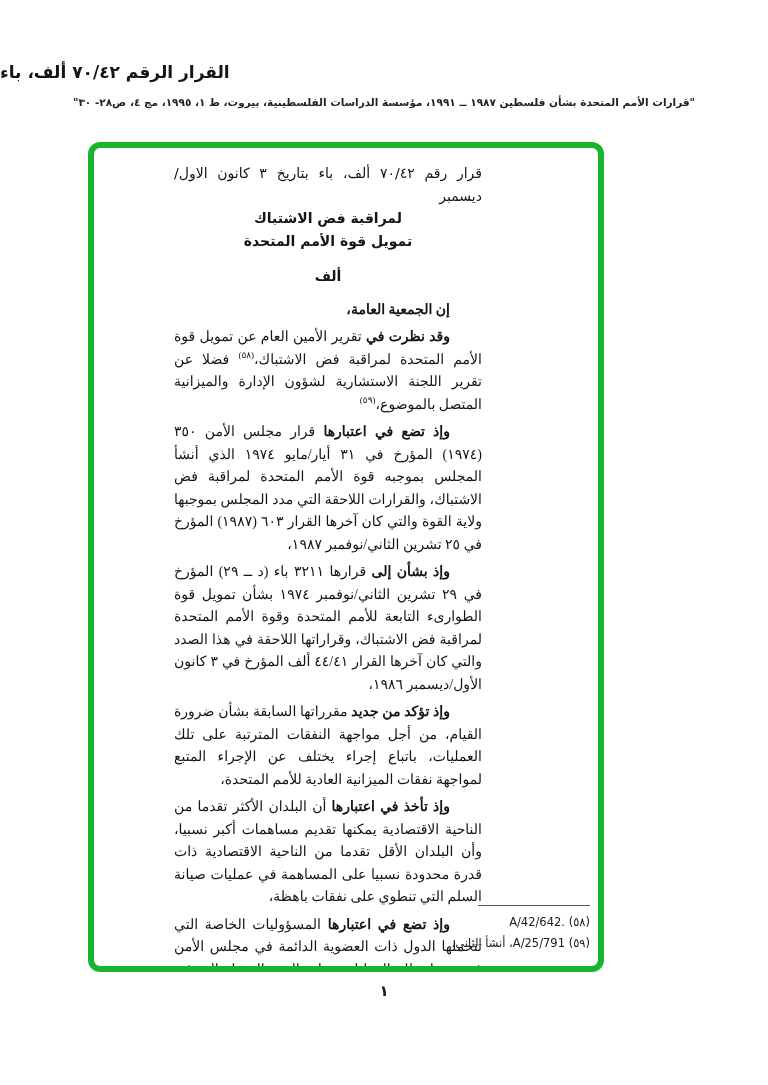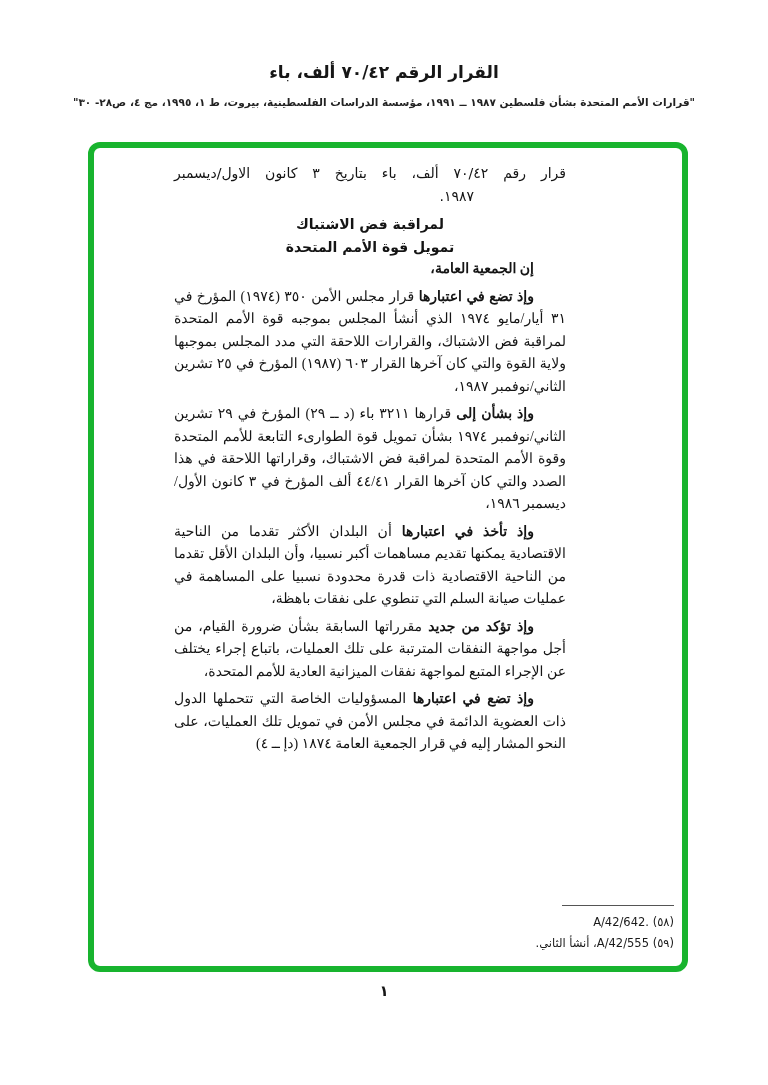--- a/index.html
+++ b/index.html
@@ -9,32 +9,32 @@
     background: #ffffff;
     font-family: "DejaVu Sans", sans-serif;
     color: #161616;
     position: relative;
     overflow: hidden;
   }
   .page { position: absolute; inset: 0; background: #fff; }
 
   .doc-title {
     position: absolute; top: 62px; left: 0; width: 100%;
-    text-align: center; font-weight: bold; font-size: 17px;
+    text-align: left; font-weight: bold; font-size: 17px;
     direction: rtl;
   }
   .doc-source {
     position: absolute; top: 96px; left: 0; width: 100%;
     text-align: center; font-weight: bold; font-size: 10.5px;
     direction: rtl; color: #222;
   }
 
   .res-box {
     position: absolute; left: 88px; top: 142px;
-    width: 600px; height: 830px;
+    width: 516px; height: 830px;
     border: 6px solid #18b42e;
     border-radius: 12px;
     background: #fff;
     overflow: hidden;
   }
   .res-content {
     direction: rtl;
     padding: 14px 116px 0 80px;
     font-size: 14px;
     line-height: 22.5px;
@@ -71,43 +71,44 @@
 
 <div class="page">
 
   <div class="doc-title">القرار الرقم ٧٠/٤٢ ألف، باء</div>
   <div class="doc-source">"قرارات الأمم المتحدة بشأن فلسطين ١٩٨٧ ــ ١٩٩١، مؤسسة الدراسات الفلسطينية، بيروت، ط ١، ١٩٩٥، مج ٤، ص٢٨- ٣٠"</div>
 
   <div class="res-box">
     <div class="res-content">
 
       <div class="intro-line1">قرار رقم ٧٠/٤٢ ألف، باء بتاريخ ٣ كانون الاول/ديسمبر</div>
-      <div class="intro-line2">١٩٨٧.</div>
 
       <div class="center-heading">لمراقبة فض الاشتباك</div>
       <div class="center-heading">تمويل قوة الأمم المتحدة</div>
 
+      <div class="section-letter">ألف</div>
 
       <div class="para"><b>إن الجمعية العامة،</b></div>
 
+      <div class="para"><b>وقد نظرت في</b><span> تقرير الأمين العام عن تمويل قوة الأمم المتحدة لمراقبة فض الاشتباك،</span><sup class="fn">(٥٨)</sup><span> فضلا عن تقرير اللجنة الاستشارية لشؤون الإدارة والميزانية المتصل بالموضوع،</span><sup class="fn">(٥٩)</sup></div>
 
       <div class="para"><b>وإذ تضع في اعتبارها</b><span> قرار مجلس الأمن ٣٥٠ (١٩٧٤) المؤرخ في ٣١ أيار/مايو ١٩٧٤ الذي أنشأ المجلس بموجبه قوة الأمم المتحدة لمراقبة فض الاشتباك، والقرارات اللاحقة التي مدد المجلس بموجبها ولاية القوة والتي كان آخرها القرار ٦٠٣ (١٩٨٧) المؤرخ في ٢٥ تشرين الثاني/نوفمبر ١٩٨٧،</span></div>
 
       <div class="para"><b>وإذ بشأن إلى</b><span> قرارها ٣٢١١ باء (د ــ ٢٩) المؤرخ في ٢٩ تشرين الثاني/نوفمبر ١٩٧٤ بشأن تمويل قوة الطوارىء التابعة للأمم المتحدة وقوة الأمم المتحدة لمراقبة فض الاشتباك، وقراراتها اللاحقة في هذا الصدد والتي كان آخرها القرار ٤٤/٤١ ألف المؤرخ في ٣ كانون الأول/ديسمبر ١٩٨٦،</span></div>
 
+      <div class="para"><b>وإذ تؤكد من جديد</b><span> مقرراتها السابقة بشأن ضرورة القيام، من أجل مواجهة النفقات المترتبة على تلك العمليات، باتباع إجراء يختلف عن الإجراء المتبع لمواجهة نفقات الميزانية العادية للأمم المتحدة،</span></div>
+
       <div class="para"><b>وإذ تأخذ في اعتبارها</b><span> أن البلدان الأكثر تقدما من الناحية الاقتصادية يمكنها تقديم مساهمات أكبر نسبيا، وأن البلدان الأقل تقدما من الناحية الاقتصادية ذات قدرة محدودة نسبيا على المساهمة في عمليات صيانة السلم التي تنطوي على نفقات باهظة،</span></div>
-
-      <div class="para"><b>وإذ تؤكد من جديد</b><span> مقرراتها السابقة بشأن ضرورة القيام، من أجل مواجهة النفقات المترتبة على تلك العمليات، باتباع إجراء يختلف عن الإجراء المتبع لمواجهة نفقات الميزانية العادية للأمم المتحدة،</span></div>
 
       <div class="para"><b>وإذ تضع في اعتبارها</b><span> المسؤوليات الخاصة التي تتحملها الدول ذات العضوية الدائمة في مجلس الأمن في تمويل تلك العمليات، على النحو المشار إليه في قرار الجمعية العامة ١٨٧٤ (دإ ــ ٤)</span></div>
 
     </div>
 
     <div class="footnotes">
       <div class="fn-sep"></div>
       <div class="fn-line"><span>(٥٨)</span> <span dir="ltr">A/42/642.</span><span></span></div>
-      <div class="fn-line"><span>(٥٩)</span> <span dir="ltr">A/42/555</span><span>، أنشأ الثاني.</span></div>
+      <div class="fn-line"><span>(٥٩)</span> <span dir="ltr">A/25/791</span><span>، أنشأ الثاني.</span></div>
     </div>
   </div>
 
   <div class="page-num">١</div>
 
 </div>
 
 </body></html>

